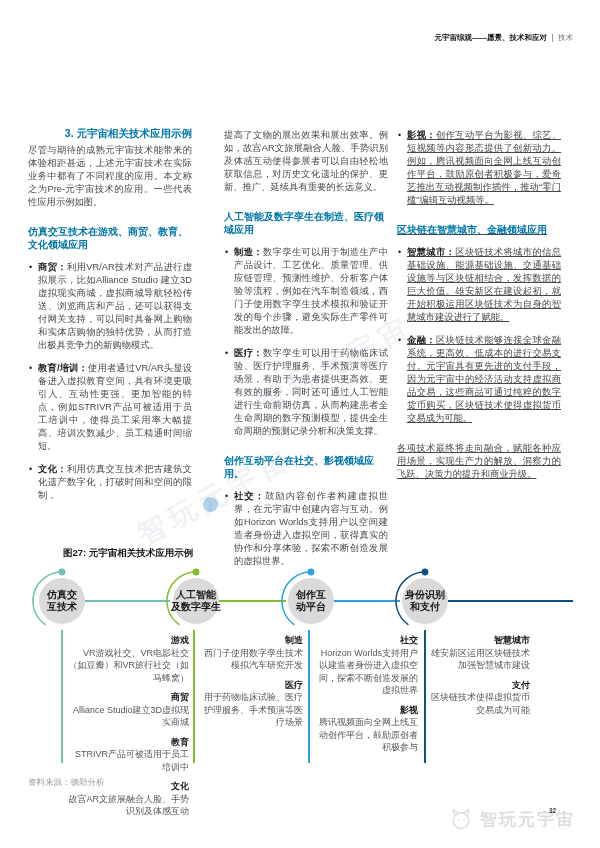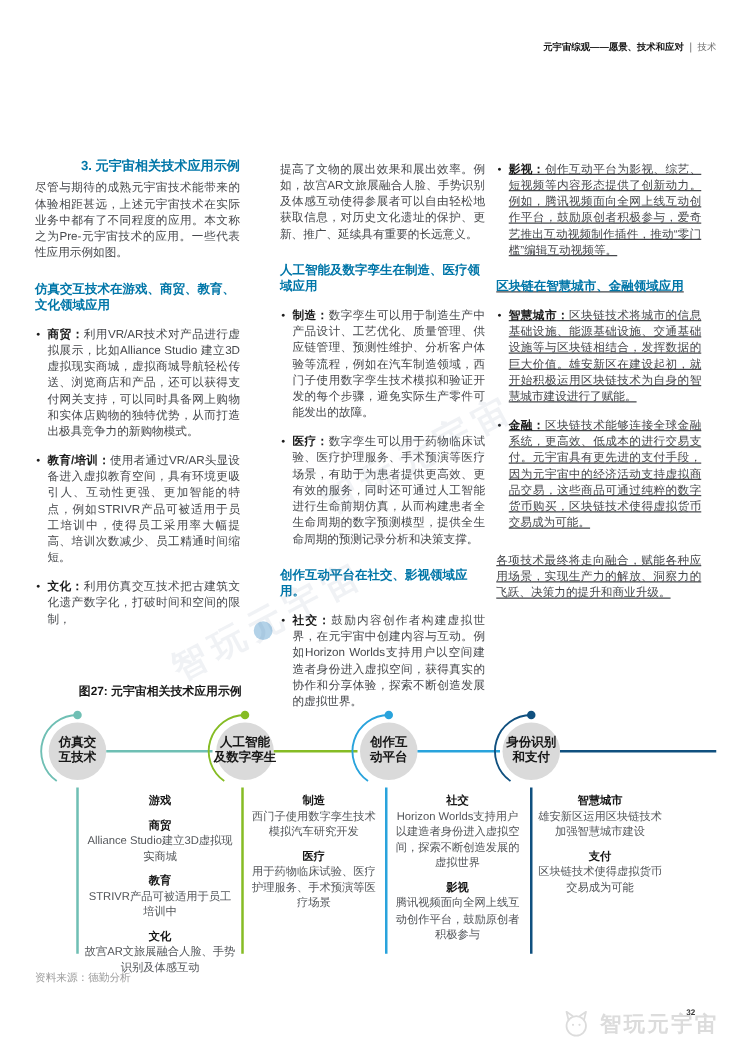--- a/index.html
+++ b/index.html
@@ -33,21 +33,21 @@
   .fig-title { position:absolute; left:28px; top:1px; font-size:9.5px; font-weight:bold; color:#161616;margin-left:35px; }
   .node-svg { position:absolute; top:11px; width:80px; height:76px; }
   .node-bg { fill:#dadada; }
   .arc { fill:none; stroke-width:1.5px; }
   .stroke-teal{stroke:var(--teal)} .stroke-green{stroke:var(--green)} .stroke-blue{stroke:var(--blue)} .stroke-navy{stroke:var(--navy)}
   .fill-teal{fill:var(--teal)} .fill-green{fill:var(--green)} .fill-blue{fill:var(--blue)} .fill-navy{fill:var(--navy)}
   .bg-teal{background:var(--teal)} .bg-green{background:var(--green)} .bg-blue{background:var(--blue)} .bg-navy{background:var(--navy)}
   .node-label { position:absolute; top:43px; width:90px; text-align:center; font-weight:bold; font-size:10px; line-height:12px; color:#161616; white-space:pre-line; }
   .hline { position:absolute; top:54px; height:1.5px; }
   .vline { position:absolute; top:84px; width:1.5px; height:133px; }
-  .node-list { position:absolute; top:88px; font-size:9px; line-height:12.5px; color:#53565a; text-align:center; }
+  .node-list { position:absolute; top:88px; font-size:9px; line-height:12.5px; color:#53565a; text-align:right; }
   .item-label { font-weight:bold; color:#161616; margin-top:7px; }
   .node-list .item:first-child .item-label { margin-top:0; }
 
   
   .source { position:absolute; left:28px; top:777px; font-size:8.5px; color:#9b9b9b; }
   .brand { position:absolute; right:25px; top:806px; display:flex; align-items:center; gap:6px; }
   .brand-text { font-size:17px; font-weight:bold; letter-spacing:2px; color:#dcdcdc; }
   .page-num { position:absolute; left:549px; top:807px; font-size:6.5px; font-weight:bold; color:#3c3c3c; }
 
   
@@ -122,20 +122,21 @@
     <circle class="node-bg" cx="40" cy="44" r="23"></circle>
     <circle class="fill-teal" cx="40" cy="15" r="3.4"></circle>
   </svg>
   <div class="node-label" style="left:17px">仿真交
 互技术</div>
   <div class="hline bg-teal" style="left:85px;width:85px"></div>
   <div class="vline bg-teal" style="left:61px"></div>
   <div class="node-list" style="left:67px;width:122px">
     <div class="item">
       <div class="item-label">游戏</div>
+      <div class="item-text">VR游戏社交、VR电影社交（如豆瓣）和VR旅行社交（如马蜂窝）</div>
     </div>
     <div class="item">
       <div class="item-label">商贸</div>
       <div class="item-text">Alliance Studio建立3D虚拟现实商城</div>
     </div>
     <div class="item">
       <div class="item-label">教育</div>
       <div class="item-text">STRIVR产品可被适用于员工培训中</div>
     </div>
     <div class="item">

